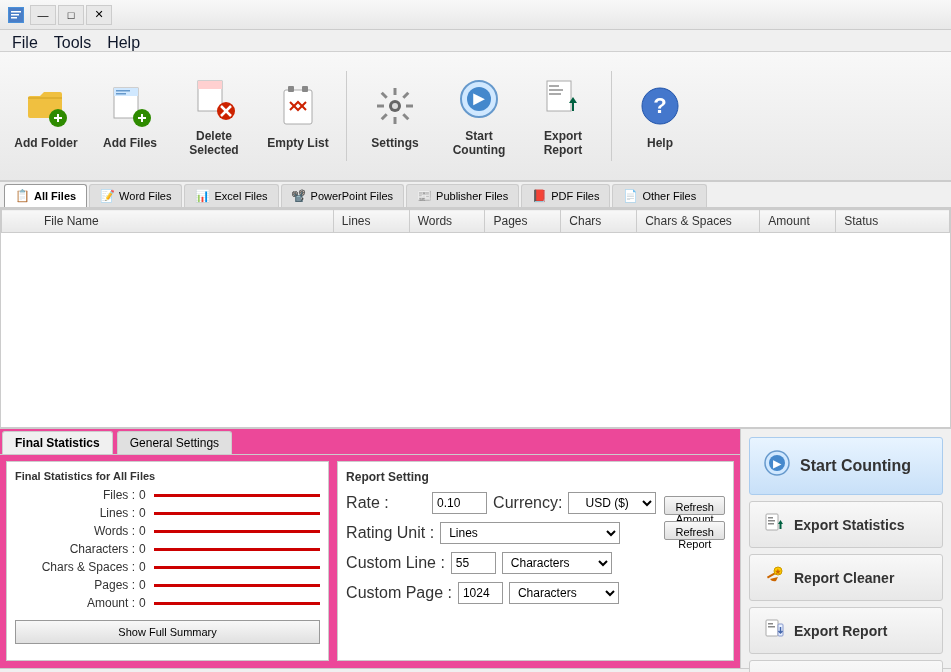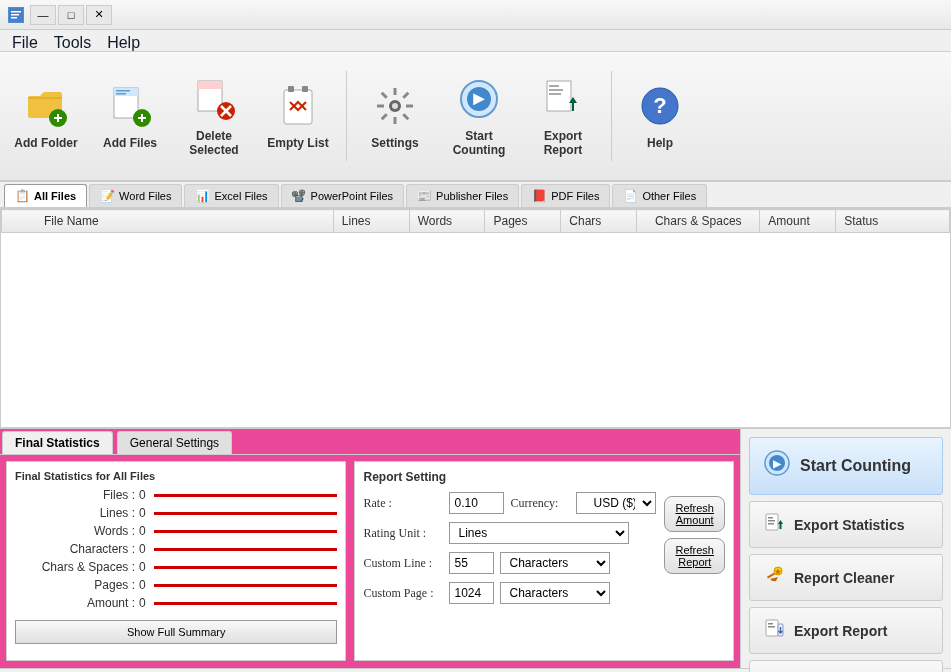--- a/index.html
+++ b/index.html
@@ -225,47 +225,45 @@
       color: #333;
       margin-bottom: 8px;
     }
     .setting-row {
       display: flex;
       align-items: center;
       margin-bottom: 8px;
       gap: 6px;
     }
     .setting-label {
-      font-size: 12px;
+      font-size: 16px;
       color: #333;
       min-width: 80px;
-      font-family: Liberation Serif, serif;
     }
     .setting-input {
       border: 1px solid #999;
       padding: 2px 4px;
       font-size: 12px;
       height: 22px;
     }
     .setting-select {
       border: 1px solid #999;
       padding: 2px 4px;
       font-size: 12px;
       height: 22px;
       background: white;
     }
     .refresh-btn {
       background: linear-gradient(to bottom, #f8f8f8, #e0e0e0);
       border: 1px solid #999;
       padding: 4px 10px;
       font-size: 11px;
       cursor: pointer;
-      border-radius: 8px;
-      height: 36px;
-      text-decoration: underline;
+      border-radius: 2px;
+      height: 19px;
     }
     .show-summary-btn {
       background: linear-gradient(to bottom, #f8f8f8, #e0e0e0);
       border: 1px solid #999;
       padding: 4px;
       font-size: 11px;
       cursor: pointer;
       width: 100%;
       margin-top: 6px;
       height: 24px;
@@ -493,21 +491,21 @@
 
 <div class="file-table-container" style="height: 220px;">
   <table class="file-table">
     <thead>
       <tr>
         <th style="width:35%;padding-left:42px;">File Name</th>
         <th style="width:8%;">Lines</th>
         <th style="width:8%;">Words</th>
         <th style="width:8%;">Pages</th>
         <th style="width:8%;margin-top:31px;">Chars</th>
-        <th style="width:13%;text-align:center;">Chars &amp; Spaces</th>
+        <th style="width:13%;">Chars &amp; Spaces</th>
         <th style="width:8%;">Amount</th>
         <th style="width:12%;">Status</th>
       </tr>
     </thead>
     <tbody id="file-table-body">
     </tbody>
   </table>
 </div>
 
 <div class="bottom-panel">
@@ -569,21 +567,21 @@
       <div class="report-settings">
         <div class="box-title">Report Setting</div>
 
         <div style="display:flex; gap:8px; align-items:flex-start;">
           <div style="flex:1;">
 
             <div class="setting-row">
               <span class="setting-label">Rate :</span>
               <input class="setting-input" type="text" style="width: 55px;" value="0.10">
               <span class="setting-label" style="min-width:60px;">Currency:</span>
-              <select class="setting-select" style="width:80px;padding-left:12px;">
+              <select class="setting-select" style="width:88px;padding-left:12px;">
                 <option>USD ($)</option>
                 <option>EUR (€)</option>
                 <option>GBP (£)</option>
               </select>
             </div>
 
             <div class="setting-row">
               <span class="setting-label">Rating Unit :</span>
               <select class="setting-select" style="width:180px;">
                 <option>Lines</option>

